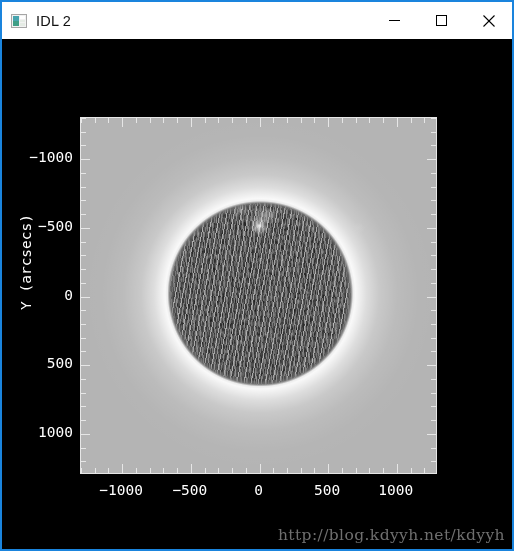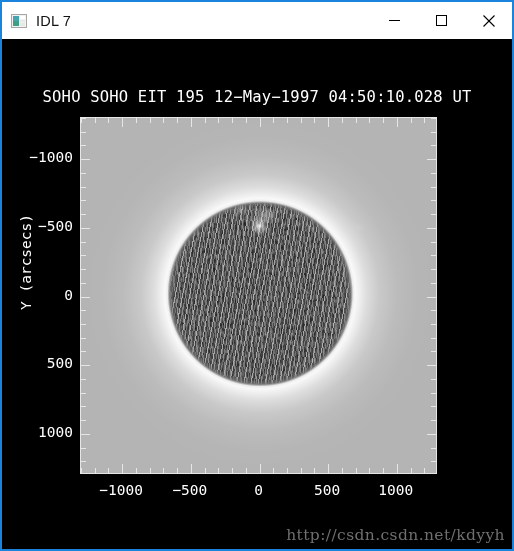--- a/index.html
+++ b/index.html
@@ -233,21 +233,21 @@
       <svg width="16" height="16" viewBox="0 0 16 16" aria-hidden="true">
         <rect x="0.5" y="1.5" width="15" height="13" fill="#f2f2f2" stroke="#a6a6a6" stroke-width="1"></rect>
         <rect x="2" y="3" width="6" height="10" fill="#3f9e86"></rect>
         <rect x="2" y="3" width="6" height="5" fill="#4fa9cf" opacity="0.55"></rect>
         <rect x="9" y="3" width="5" height="3" fill="#ffffff"></rect>
         <rect x="9" y="7" width="5" height="2" fill="#e4ebe4"></rect>
         <rect x="9" y="10" width="5" height="3" fill="#e4ebe4"></rect>
       </svg>
     </div>
 
-    <span id="title-text">IDL 7</span>
+    <span id="title-text">IDL 2</span>
 
     <div id="winbtns">
       <div class="winbtn">
         <svg width="11" height="11" viewBox="0 0 11 11" aria-hidden="true">
           <line x1="0" y1="5.5" x2="11" y2="5.5" stroke="#000000" stroke-width="1"></line>
         </svg>
       </div>
       <div class="winbtn">
         <svg width="11" height="11" viewBox="0 0 11 11" aria-hidden="true">
           <rect x="0.5" y="0.5" width="10" height="10" fill="none" stroke="#000000" stroke-width="1"></rect>
@@ -257,21 +257,20 @@
         <svg width="12" height="12" viewBox="0 0 12 12" aria-hidden="true">
           <line x1="0.5" y1="0.5" x2="11.5" y2="11.5" stroke="#000000" stroke-width="1.1"></line>
           <line x1="11.5" y1="0.5" x2="0.5" y2="11.5" stroke="#000000" stroke-width="1.1"></line>
         </svg>
       </div>
     </div>
   </div>
 
   <div id="idl-canvas">
 
-    <div id="plot-title">SOHO SOHO EIT 195 12−May−1997 04:50:10.028 UT</div>
 
     <div id="plot-box">
       <div id="sun-halo"></div>
       <div id="sun-disk"></div>
       <div id="sun-texture"></div>
       <div id="sun-texture2">
         <svg width="100%" height="100%" preserveAspectRatio="none" aria-hidden="true">
           <filter id="grain">
             <feTurbulence type="fractalNoise" baseFrequency="0.55 0.22" numOctaves="4" seed="7"></feTurbulence>
             <feColorMatrix type="saturate" values="0"></feColorMatrix>
@@ -418,15 +417,15 @@
     <div id="xtick-labels">
         <div class="axlabel xtick-label" style="left: 69.1923px; top: 443px; width: 100px;">−1000</div>
         <div class="axlabel xtick-label" style="left: 137.846px; top: 443px; width: 100px;">−500</div>
         <div class="axlabel xtick-label" style="left: 206.5px; top: 443px; width: 100px;">0</div>
         <div class="axlabel xtick-label" style="left: 275.154px; top: 443px; width: 100px;">500</div>
         <div class="axlabel xtick-label" style="left: 343.808px; top: 443px; width: 100px;">1000</div>
       </div>
 
     <div id="yaxis-title">Y (arcsecs)</div>
 
-    <div id="watermark">http://csdn.csdn.net/kdyyh</div>
+    <div id="watermark">http://blog.kdyyh.net/kdyyh</div>
   </div>
 </div>
 
 </body></html>

